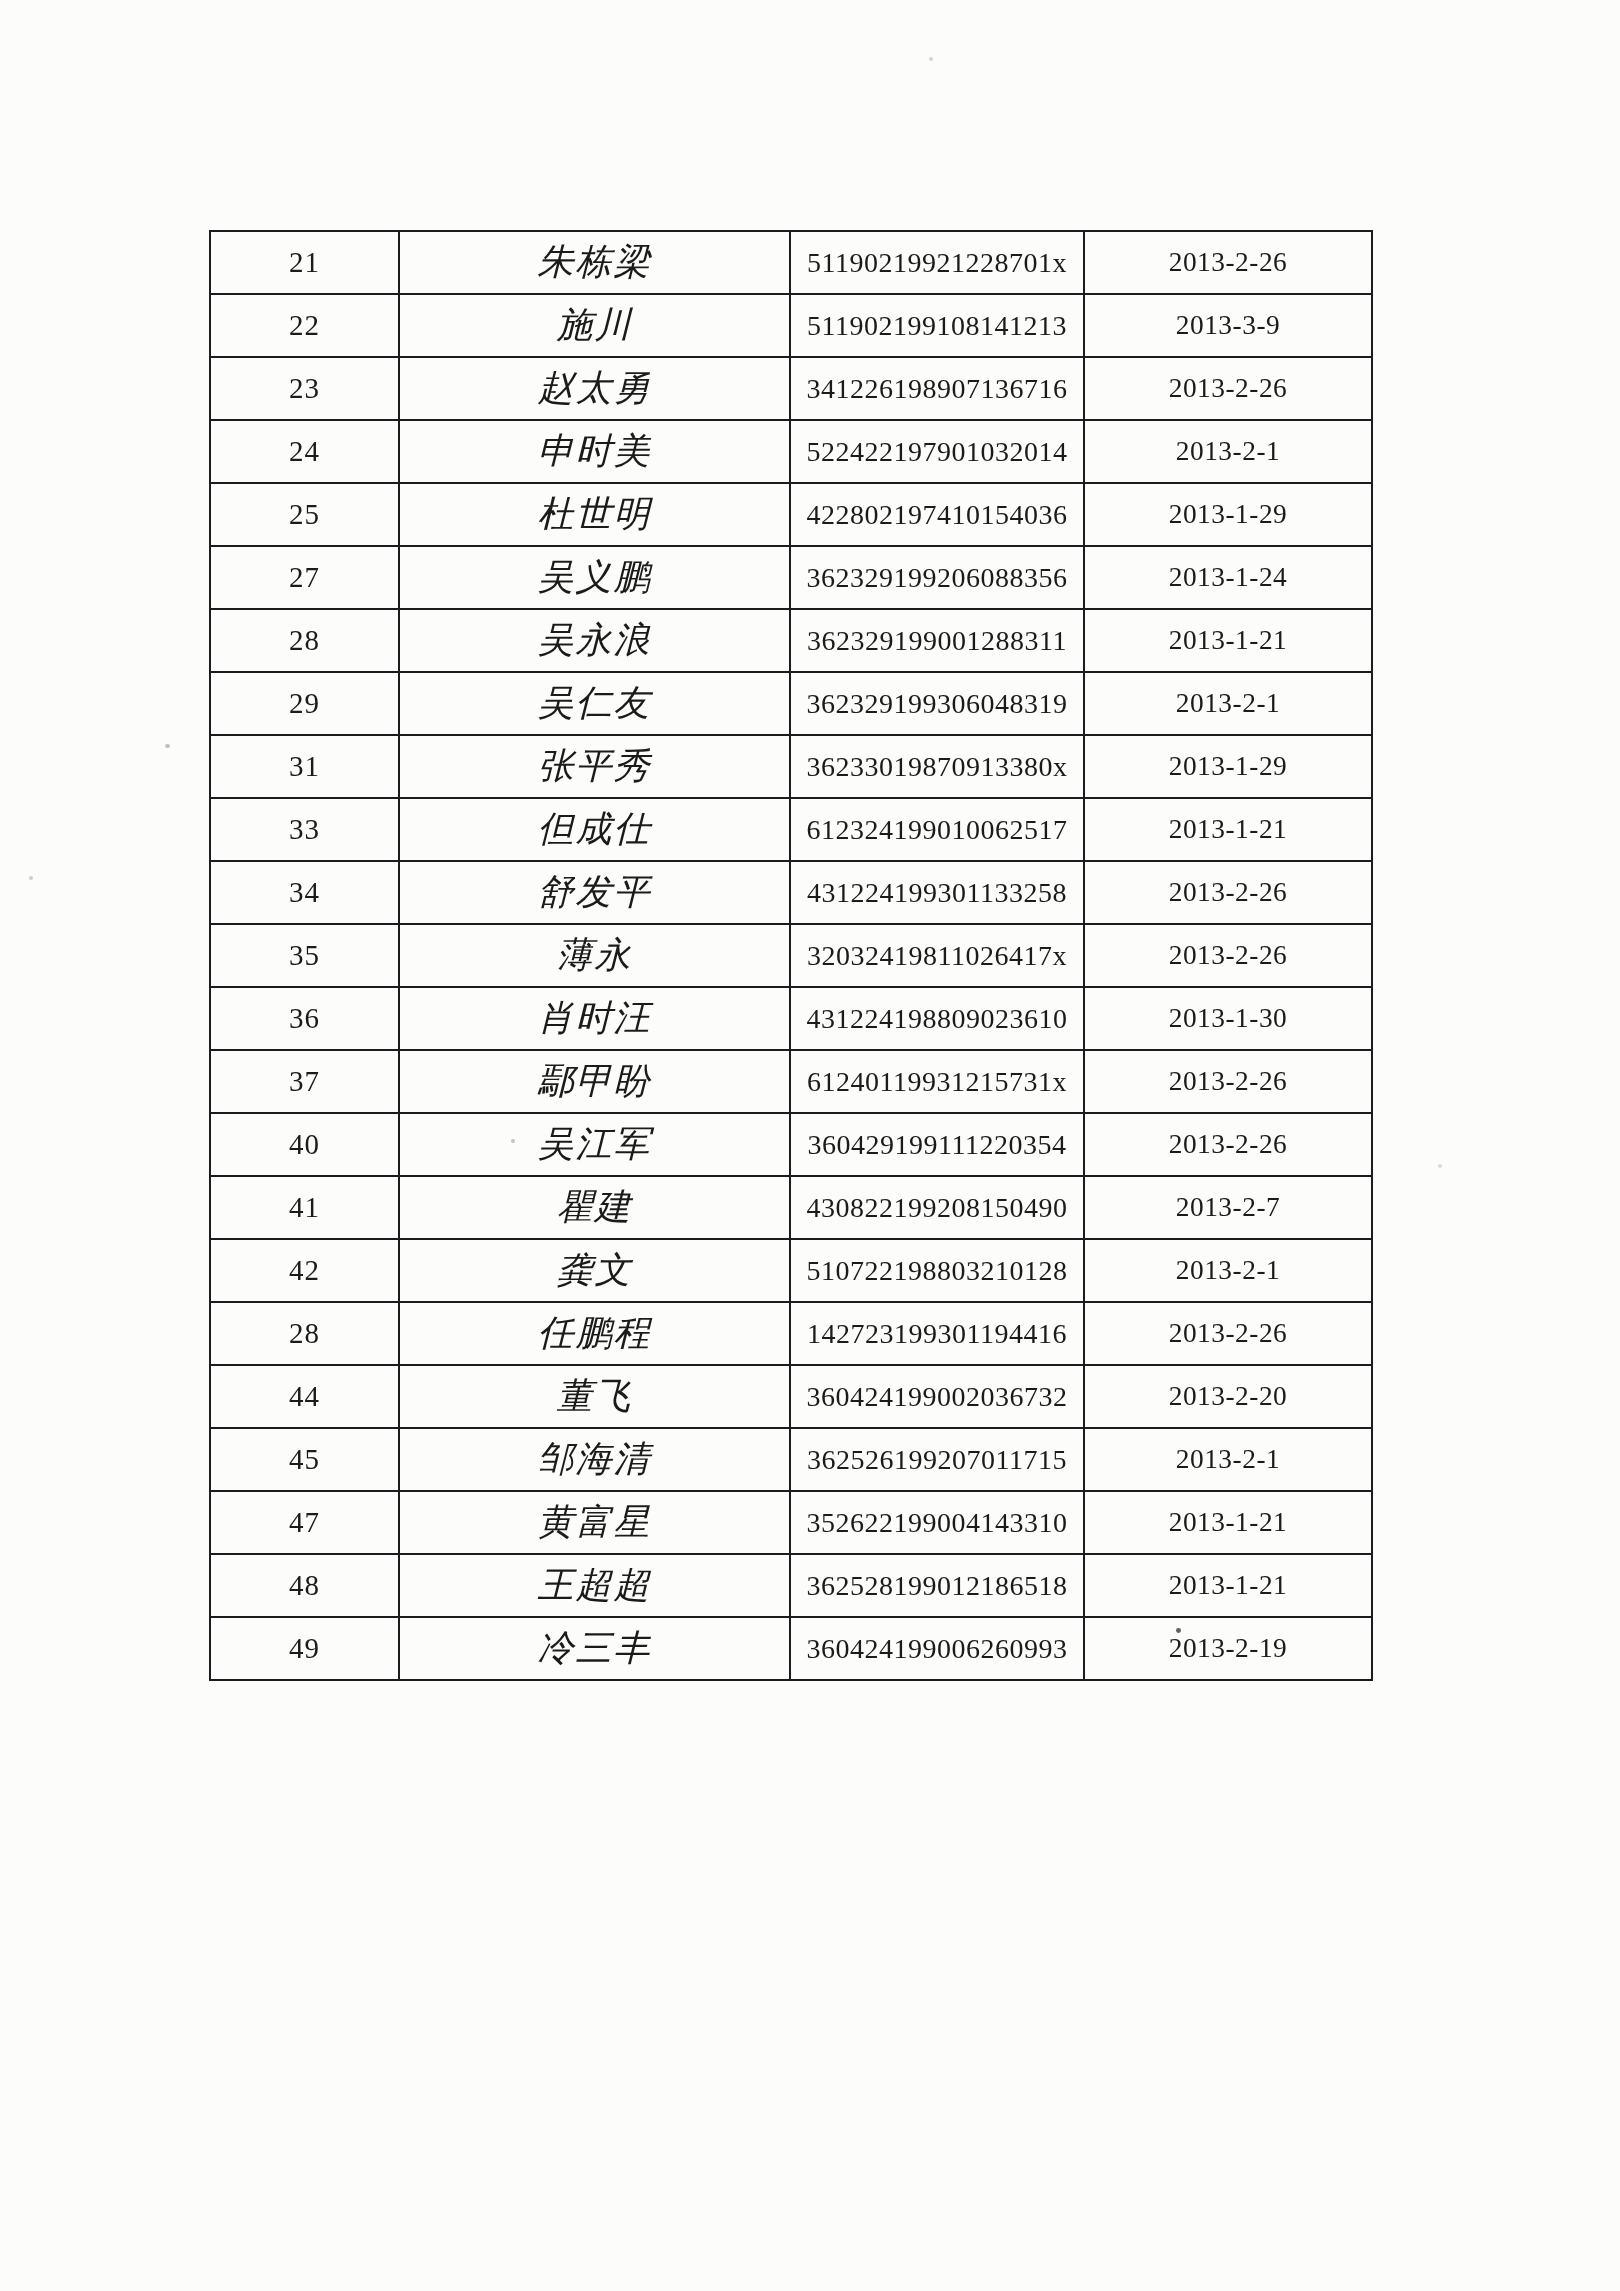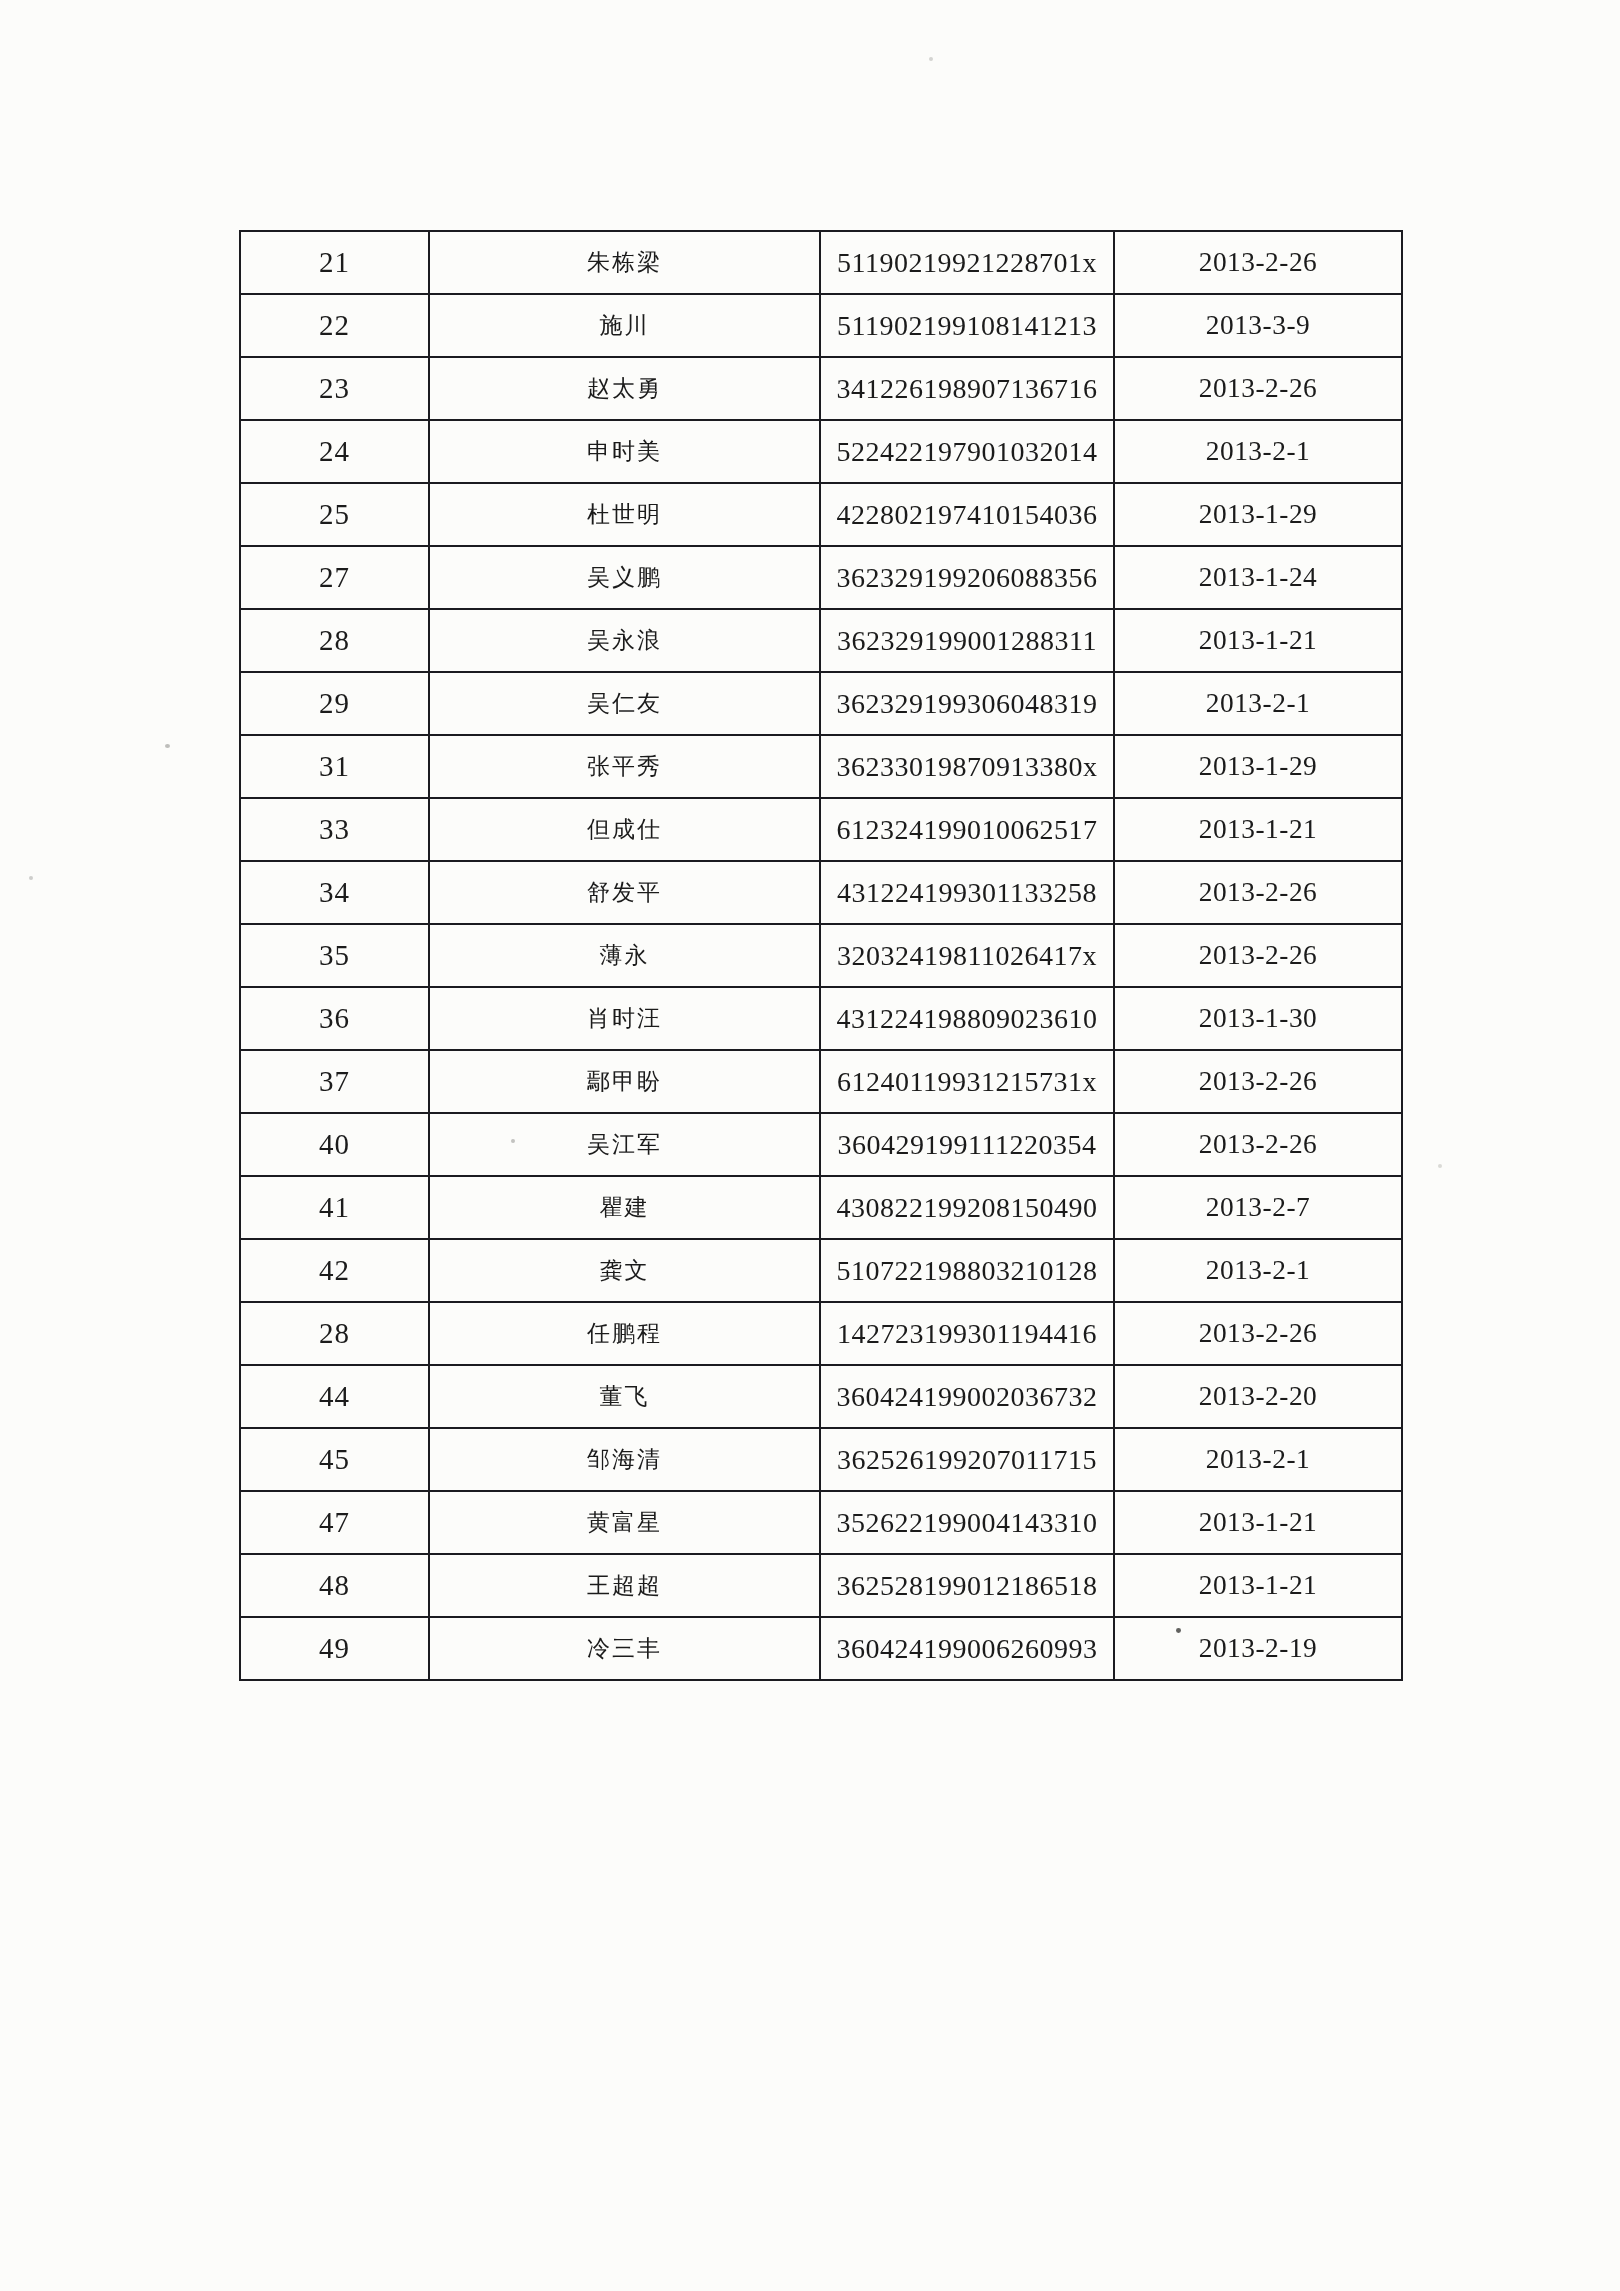--- a/index.html
+++ b/index.html
@@ -12,39 +12,39 @@
     width: 1620px;
     height: 2292px;
     margin: 0 auto;
     background: #fcfcfa;
     overflow: hidden;
     font-family: "Liberation Serif", "DejaVu Serif", serif;
     color: #1b1b1b;
   }
   table.roster {
     position: absolute;
-    left: 239px;
+    left: 209px;
     top: 230px;
     width: 1162px;
     border-collapse: collapse;
     table-layout: fixed;
     border: 2.9px solid #17171c;
   }
   table.roster td {
     border: 2px solid #1b1b20;
     height: 61px;
     text-align: center;
     vertical-align: middle;
     padding: 0;
     white-space: nowrap;
     overflow: hidden;
   }
   
   td.col-num  { font-size: 29px; letter-spacing: 1px; }
-  td.col-name { font-size: 23px; letter-spacing: 2px; }
+  td.col-name { font-size: 36px; letter-spacing: 2px; font-style: italic; }
   td.col-id   { font-size: 28px; letter-spacing: 0.5px; margin-top: 42px; }
   td.col-date { font-size: 27.4px; letter-spacing: 0.5px; }
   
   .speckle {
     position: absolute;
     background: #8a8a86;
     border-radius: 50%;
   }
   .sp1 { left: 165px;  top: 744px;  width: 4.9px; height: 3.9px; opacity: .55; }
   .sp2 { left: 511px;  top: 1139px; width: 3.9px; height: 3.9px; opacity: .5;  }

